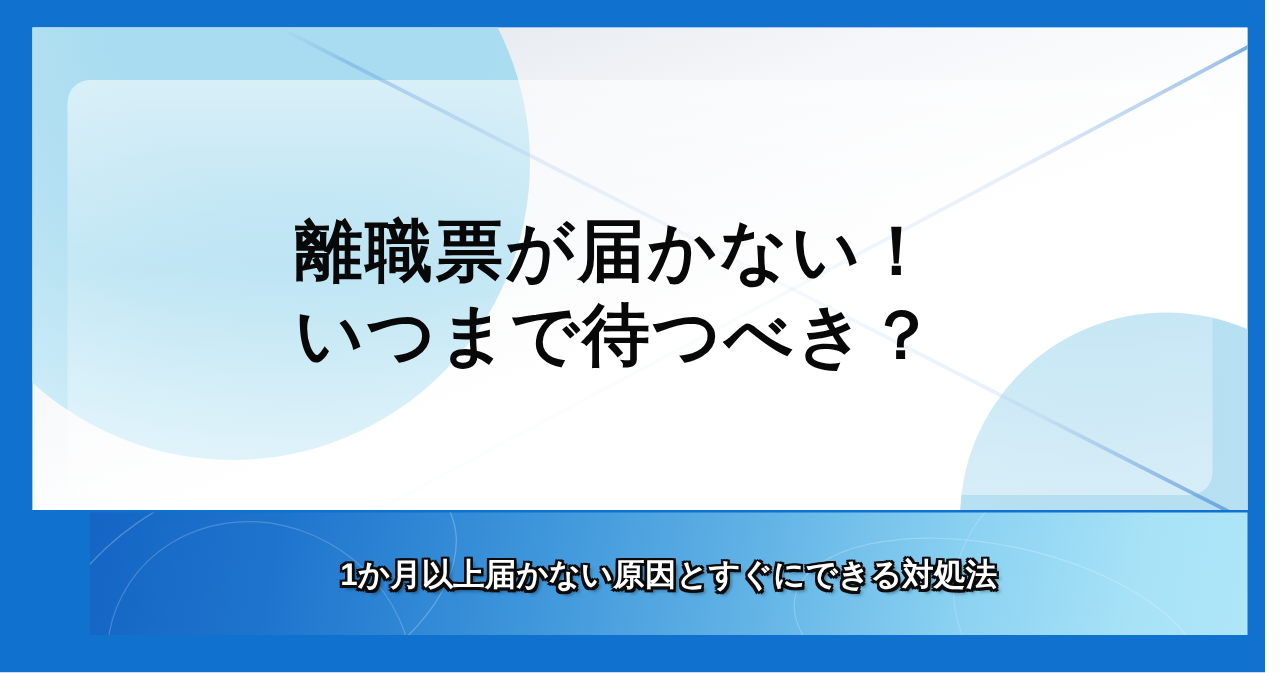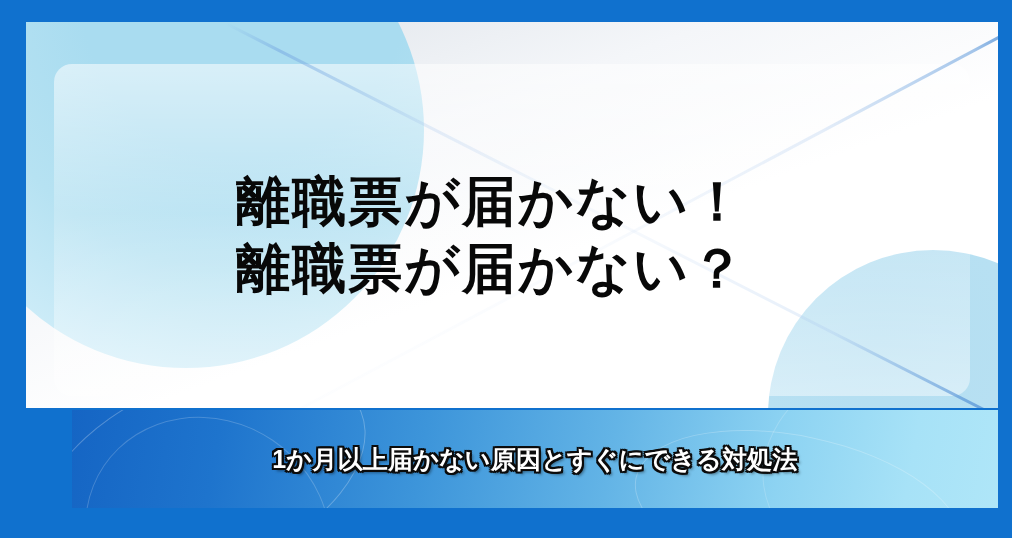--- a/index.html
+++ b/index.html
@@ -228,21 +228,21 @@
     <div class="blob-left"></div>
     <div class="blob-right"></div>
 
     <div class="inner-panel"></div>
 
     <div class="diag diag-a"></div>
     <div class="diag diag-b"></div>
 
     <div class="title-block">
       <p class="title-line">離職票が届かない！</p>
-      <p class="title-line">離職票が届かない？</p>
+      <p class="title-line">いつまで待つべき？</p>
     </div>
 
   </div>
 
   <div class="banner">
     <div class="banner-swirl"></div>
     <div class="banner-swirl s2"></div>
     <div class="banner-swirl s3"></div>
     <div class="banner-swirl s4"></div>
     <div class="banner-text">1か月以上届かない原因とすぐにできる対処法</div>

